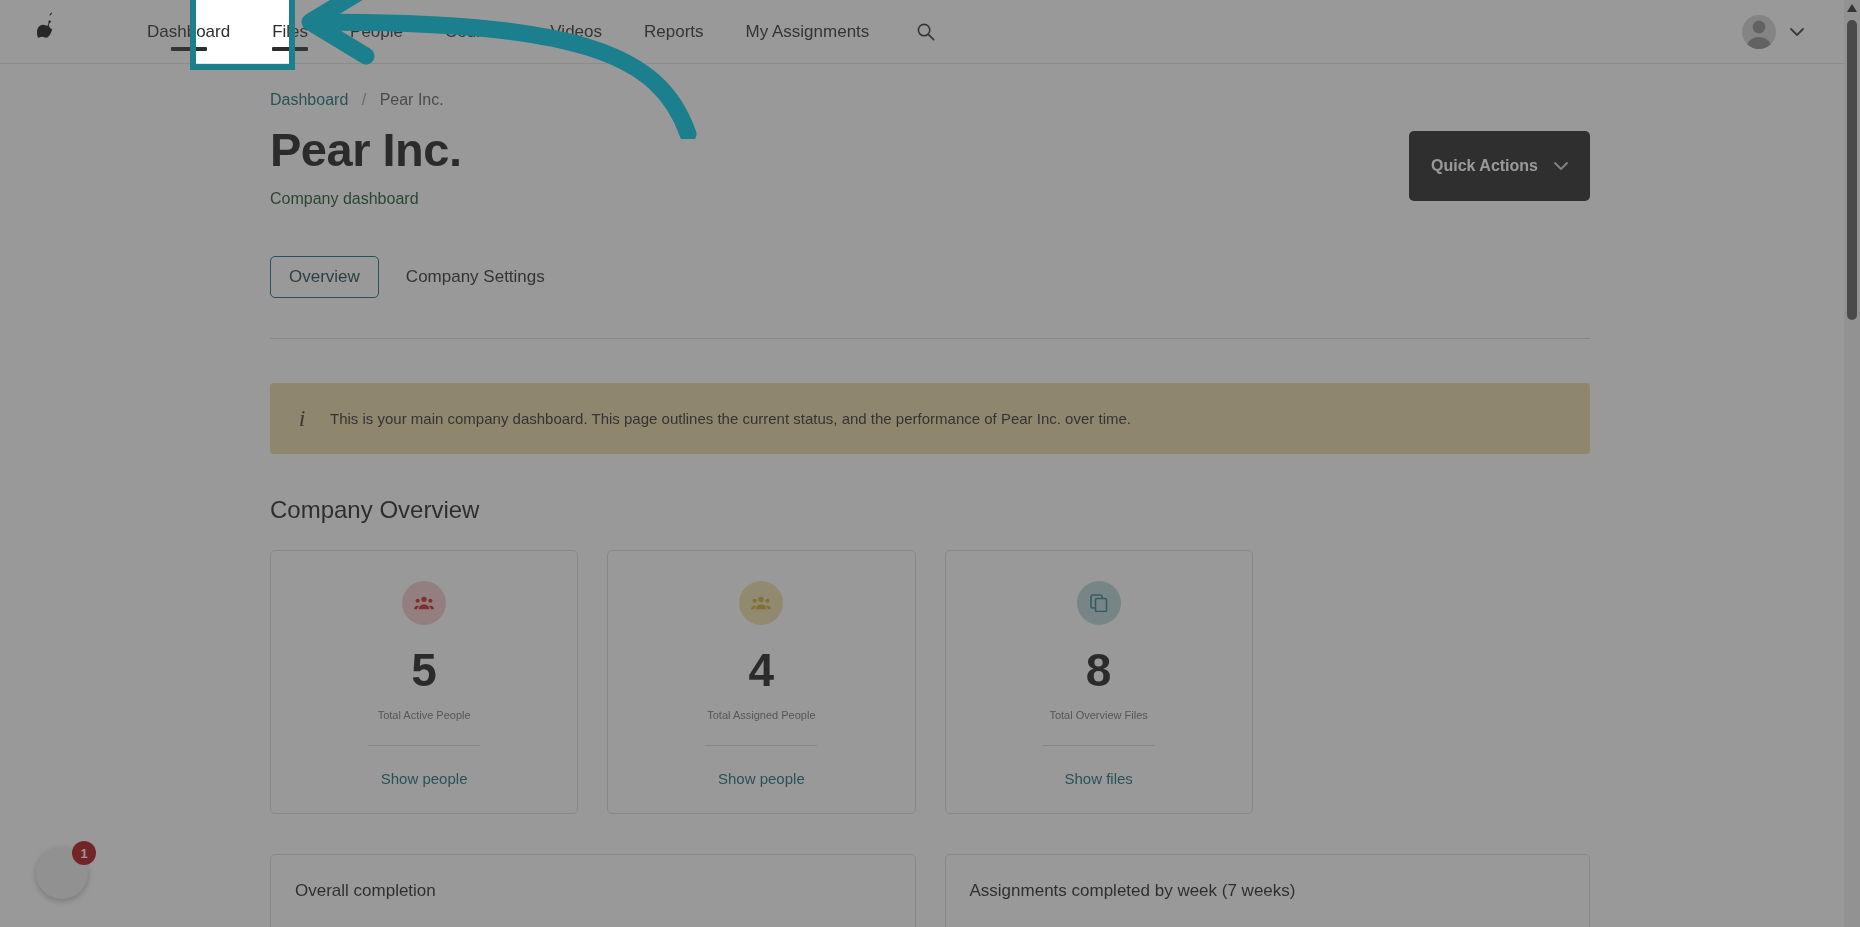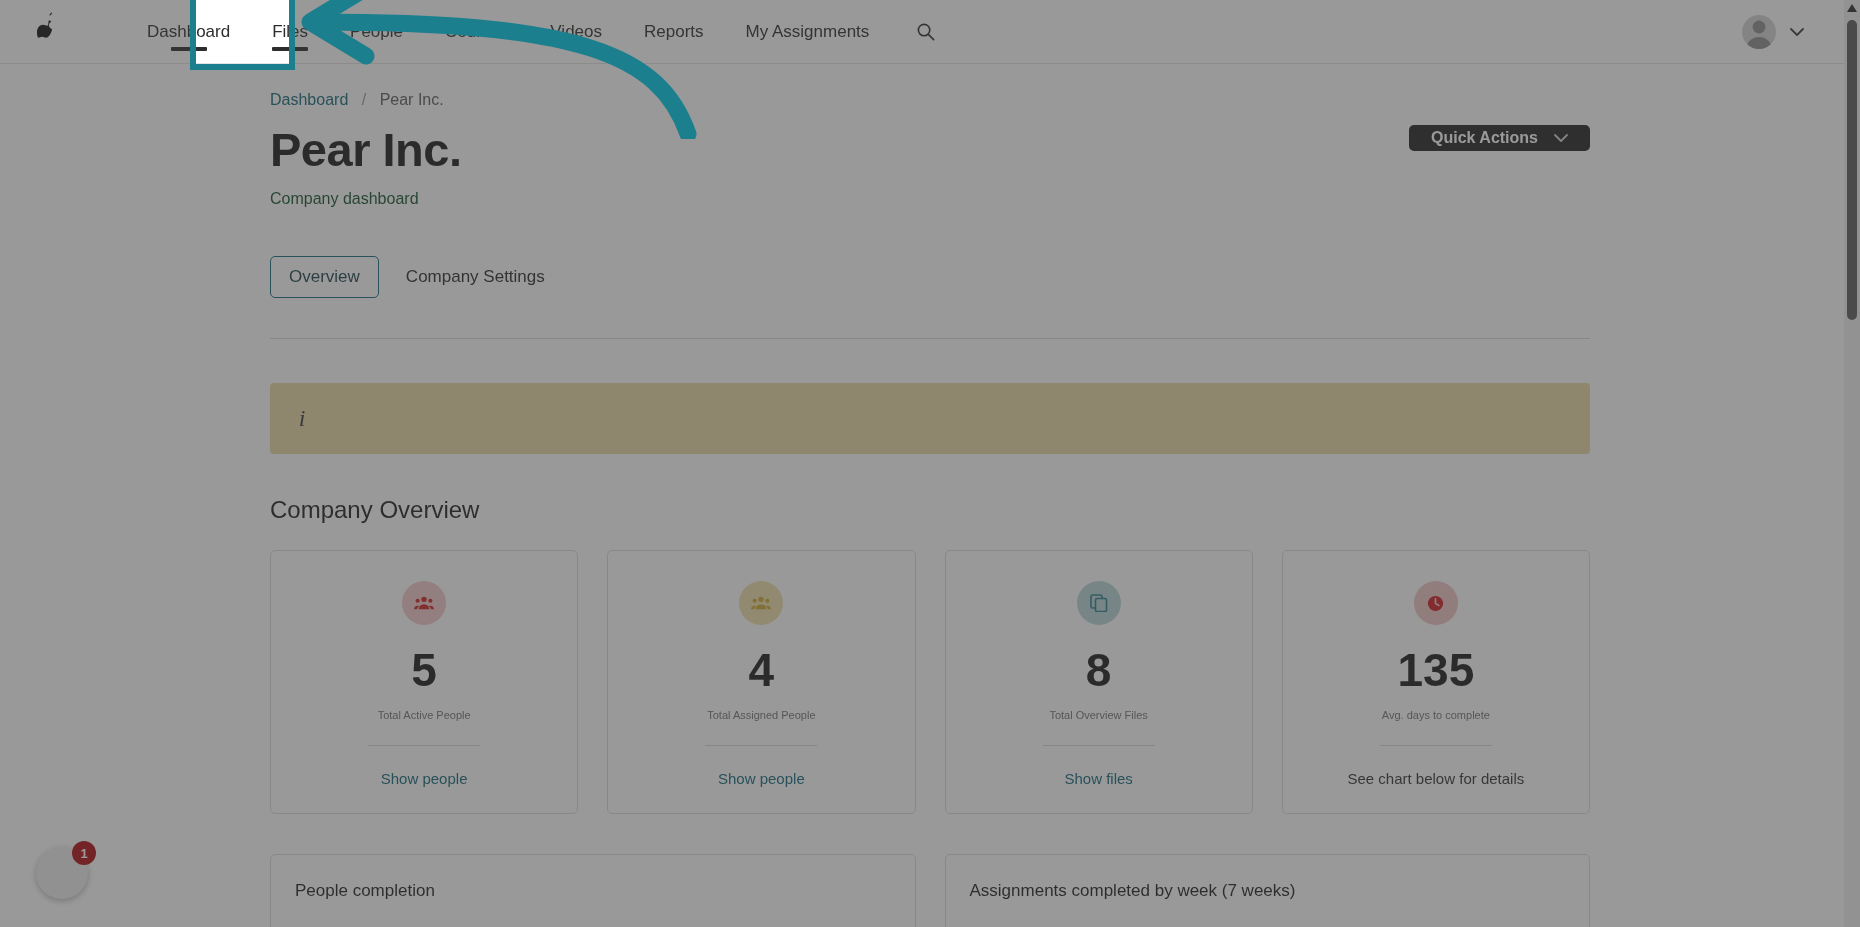--- a/index.html
+++ b/index.html
@@ -102,25 +102,26 @@
     color: #1b1b1b;
     line-height: 1.05;
   }
   .page-sub {
     margin-top: 16px;
     font-size: 16px;
     color: #14532d;
   }
   .quick-actions {
     margin-left: auto;
+    margin-top: 6px;
     background: #232323;
     color: #ffffff;
     border: none;
     border-radius: 5px;
-    padding: 4px 22px;
+    padding: 26px 22px;
     font-size: 16px;
     font-weight: 700;
     font-family: "Liberation Sans", sans-serif;
     display: flex; align-items: flex-end; gap: 16px;
     cursor: pointer;
   }
 
   .tabs {
     display: flex; align-items: center;
     gap: 8px;
@@ -392,20 +393,21 @@
       </div>
       <div class="tab">
         <span>Company Settings</span>
       </div>
     </div>
 
     <div class="divider"></div>
 
     <div class="banner">
       <span class="info-i">i</span>
+      <span>This is your main company dashboard. This page outlines the current status, and the performance of Pear Inc. over time.</span>
     </div>
 
     <div class="section-title">Company Overview</div>
 
     <div class="cards">
 
       <div class="card">
         <div class="card-icon" style="background:#f3c9c9;">
           <svg width="20" height="16" viewBox="0 0 22 16" aria-hidden="true">
             <circle cx="11" cy="4" r="3" fill="#cc2222"></circle>
@@ -445,37 +447,25 @@
             <rect x="1" y="1" width="11" height="13" rx="1.6" fill="none" stroke="#2e7f8c" stroke-width="1.6"></rect>
             <rect x="5.5" y="4.5" width="11" height="13" rx="1.6" fill="#b8d6da" stroke="#2e7f8c" stroke-width="1.6"></rect>
           </svg>
         </div>
         <div class="card-value">8</div>
         <div class="card-label">Total Overview Files</div>
         <div class="card-rule"></div>
         <div class="card-action">Show files</div>
       </div>
 
-      <div class="card">
-        <div class="card-icon" style="background:#f1c4c4;">
-          <svg width="19" height="19" viewBox="0 0 20 20" aria-hidden="true">
-            <circle cx="10" cy="10" r="8" fill="#cc1f1f"></circle>
-            <polyline points="10,5 10,10 13.6,12" fill="none" stroke="#f1c4c4" stroke-width="1.8" stroke-linecap="round" stroke-linejoin="round"></polyline>
-          </svg>
-        </div>
-        <div class="card-value">135</div>
-        <div class="card-label">Avg. days to complete</div>
-        <div class="card-rule"></div>
-        <div class="card-action plain">See chart below for details</div>
-      </div>
     </div>
 
     <div class="charts">
       <div class="chart-card">
-        <div class="chart-title">People completion</div>
+        <div class="chart-title">Overall completion</div>
 
       </div>
       <div class="chart-card">
         <div class="chart-title">Assignments completed by week (7 weeks)</div>
 
       </div>
     </div>
   </div>
 
   <div class="fab">

